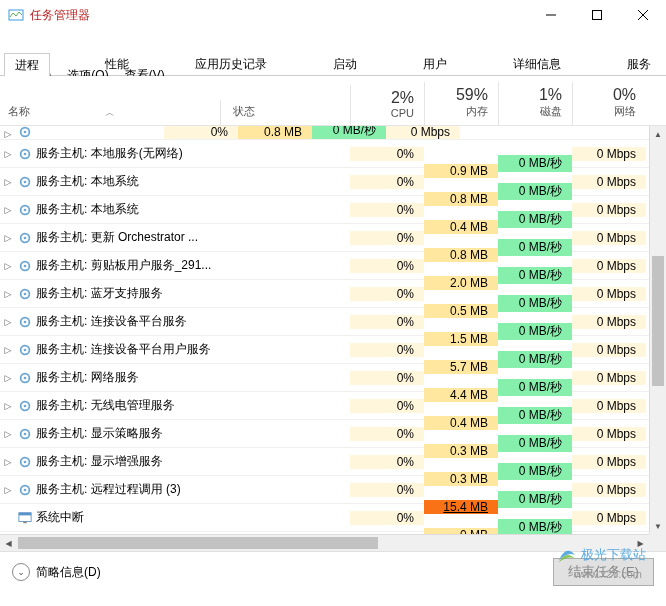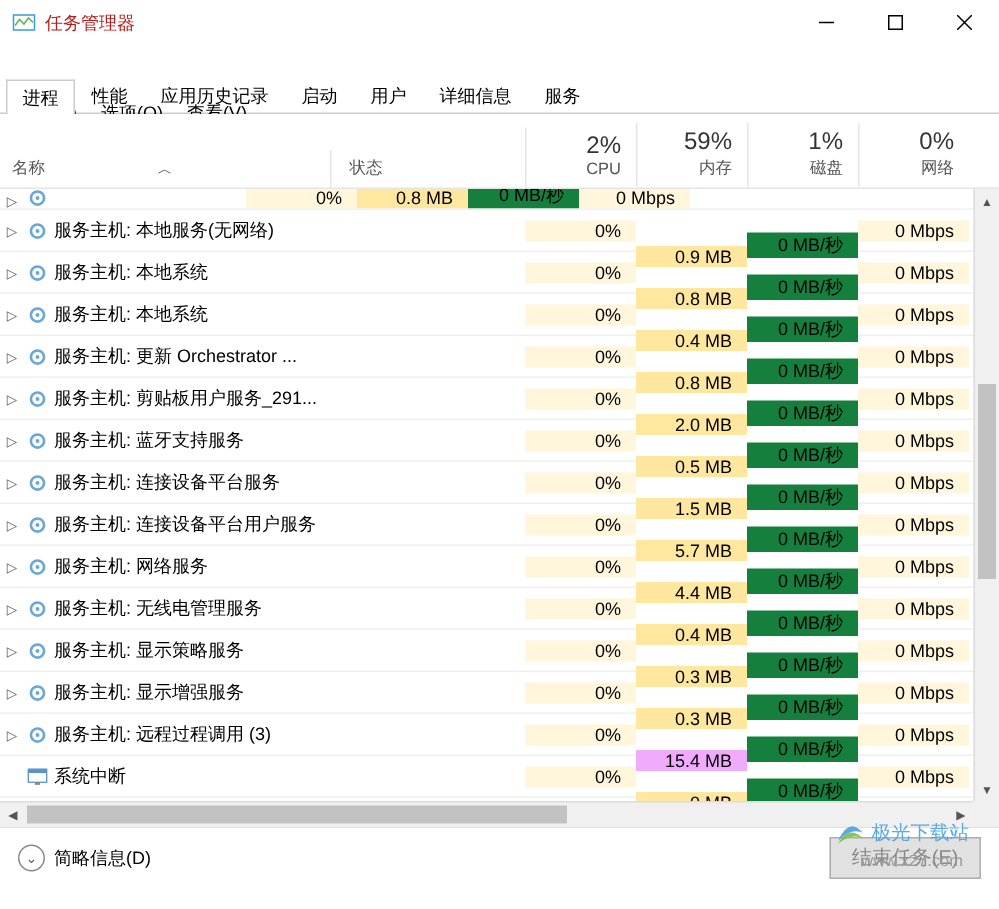--- a/index.html
+++ b/index.html
@@ -6,21 +6,21 @@
 body { font-family: "Microsoft YaHei", "Segoe UI", sans-serif; font-size: 12px; background: #fff; color: #000; width: 666px; height: 606px; overflow: hidden; position: relative; }
 
 .titlebar { display: flex; align-items: center; height: 30px; padding: 0 0 0 8px; background: #fff; }
 .titlebar-icon { width: 16px; height: 16px; margin-right: 6px; }
 .titlebar-text { flex: 1; font-size: 12px; color: #b91c1c; }
 .titlebar-btn { width: 46px; height: 30px; display: flex; align-items: center; justify-content: center; color: #333; }
 
 .menubar { display: flex; height: 22px; padding-left: 4px; }
 .menu-item { padding: 2px 8px; cursor: default; margin-top: 35px; }
 
-.tabbar { display: flex; height: 24px; border-bottom: 1px solid #ccc; padding-left: 4px; }
+.tabbar { display: flex; height: 24px; border-bottom: 1px solid #ccc; padding-left: 4px; gap: 44px; }
 .tab { padding: 3px 10px; border: 1px solid transparent; border-bottom: none; cursor: default; position: relative; }
 .tab.active { border-color: #ccc; background: #fff; top: 1px; }
 
 .list-container { position: relative; height: 476px; overflow: hidden; border-bottom: 1px solid #e0e0e0; }
 .header-row { display: flex; height: 50px; border-bottom: 1px solid #e5e5e5; background: #fff; align-items: flex-end; }
 .hdr-name { flex: 0 0 220px; padding: 4px 8px 6px 8px; position: relative; }
 .hdr-caret { position: absolute; top: 6px; left: 50%; transform: translateX(-50%); font-size: 10px; color: #555; }
 .hdr-status { flex: 0 0 130px; padding: 4px 8px 6px 12px; border-left: 1px solid #e5e5e5; }
 .hdr-col { flex: 0 0 74px; padding: 4px 10px 6px 4px; border-left: 1px solid #e5e5e5; text-align: right; }
 .hdr-pct { font-size: 16px; color: #333; }
@@ -29,23 +29,23 @@
 .rows { position: relative; height: 410px; overflow-y: hidden; }
 .prow { display: flex; height: 28px; align-items: center; border-bottom: 1px solid #f0f0f0; }
 .prow.cut { height: 14px; align-items: flex-end; overflow: hidden; }
 .pcell-expand { width: 16px; text-align: center; color: #666; font-size: 9px; }
 .pcell-icon { width: 18px; display: flex; align-items: center; justify-content: center; }
 .pcell-name { flex: 0 0 186px; padding-left: 2px; white-space: nowrap; overflow: hidden; text-overflow: ellipsis; }
 .pcell-status { flex: 0 0 130px; }
 .pcell-num { flex: 0 0 74px; text-align: right; padding-right: 10px; }
 .c-cpu { background: #fff6dc; }
 .c-mem { background: #ffe7a0; margin-top: 35px; }
-.c-disk { background: #15803d; margin-top: 20px; }
+.c-disk { background: #86efac; margin-top: 20px; }
 .c-net { background: #fff6dc; }
-.hot .c-mem { background: #f0abfc; }
+.hot .c-mem { background: #f97316; text-decoration: underline; }
 
 .scrollbar-v { position: absolute; right: 0; top: 50px; bottom: 16px; width: 17px; background: #f0f0f0; border-left: 1px solid #dcdcdc; }
 .scrollbar-v .thumb { position: absolute; left: 2px; right: 2px; top: 130px; height: 130px; background: #c2c2c2; }
 .scrollbar-v .arrow { position: absolute; left:0; right:0; height:17px; display:flex; align-items:center; justify-content:center; font-size:8px; color:#555; }
 .scrollbar-v .up { top:0; } .scrollbar-v .down { bottom:0; }
 .scrollbar-h { position: absolute; left:0; right:17px; bottom:0; height:17px; background:#f0f0f0; border-top:1px solid #dcdcdc; }
 .scrollbar-h .thumb { position:absolute; top:2px; bottom:2px; left:18px; width:360px; background:#c2c2c2; }
 .scrollbar-h .arrow { position:absolute; top:0; bottom:0; width:17px; display:flex; align-items:center; justify-content:center; font-size:8px; color:#555; }
 .scrollbar-h .lft { left:0; } .scrollbar-h .rgt { right:0; }
 .scroll-corner { position:absolute; right:0; bottom:0; width:17px; height:17px; background:#f0f0f0; }

